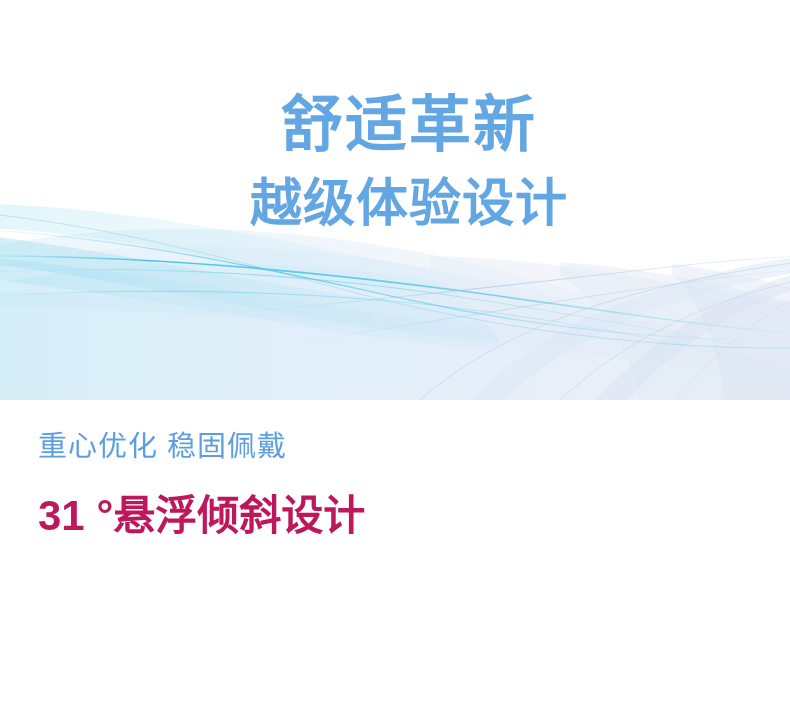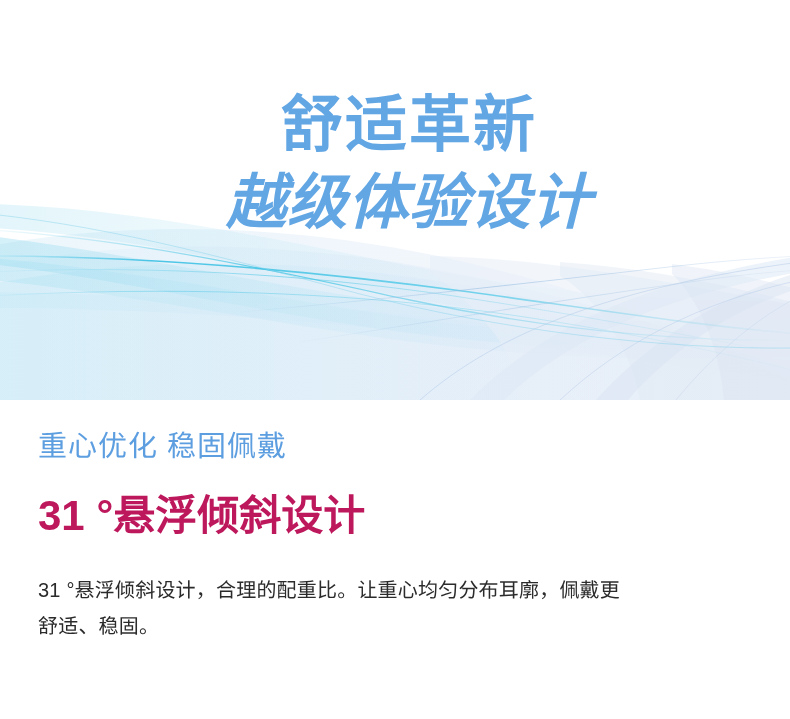--- a/index.html
+++ b/index.html
@@ -54,23 +54,22 @@
     font-family: "Liberation Sans", "DejaVu Sans", sans-serif;
     font-weight: 700;
     font-size: 62px;
     line-height: 78px;
     letter-spacing: 2px;
     color: #62a6e4;
     white-space: nowrap;
     padding-left: 28px;
   }
   .hero-line.line-2 {
-    font-size: 60px;
+    font-size: 52px;
     letter-spacing: 1px;
-    font-style: italic;
   }
 
   
   .feature {
     position: absolute;
     left: 0;
     top: 424px;
     width: 678px;
     padding: 0 38px;
     box-sizing: border-box;
@@ -197,16 +196,15 @@
       <span class="hero-line line-1">舒适革新</span>
       <span class="hero-line line-2">越级体验设计</span>
     </div>
   </section>
 
   <section class="feature">
     <p class="feature-eyebrow">重心优化 稳固佩戴</p>
 
     <h2 class="feature-heading">31 °悬浮倾斜设计</h2>
 
-    <p class="feature-body">31 °悬浮倾斜设计，合理的配重比。让重心均匀分布耳廓，佩戴更舒适、稳固。</p>
   </section>
 
 </div>
 
 </body></html>

